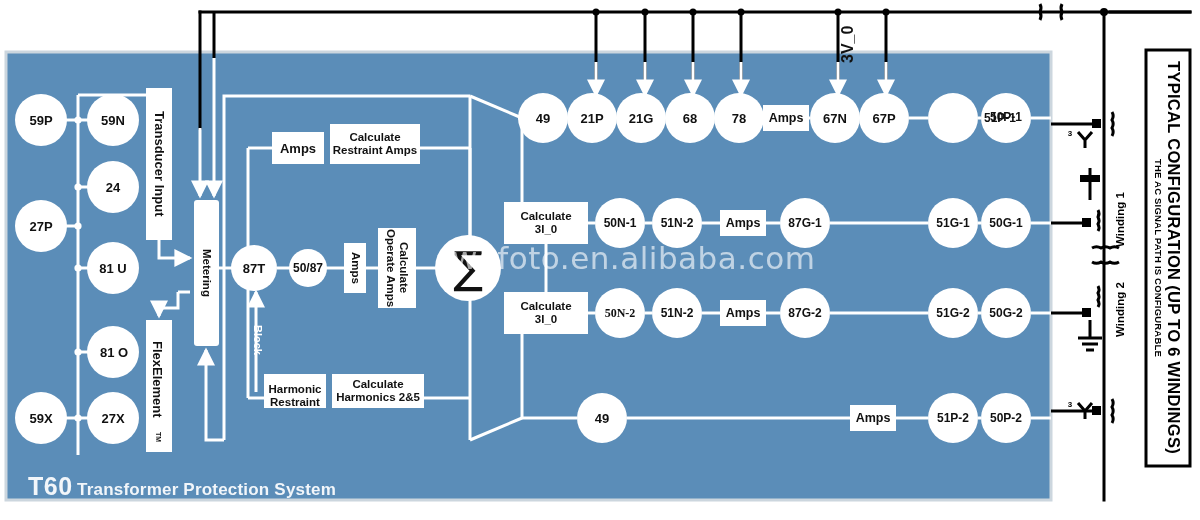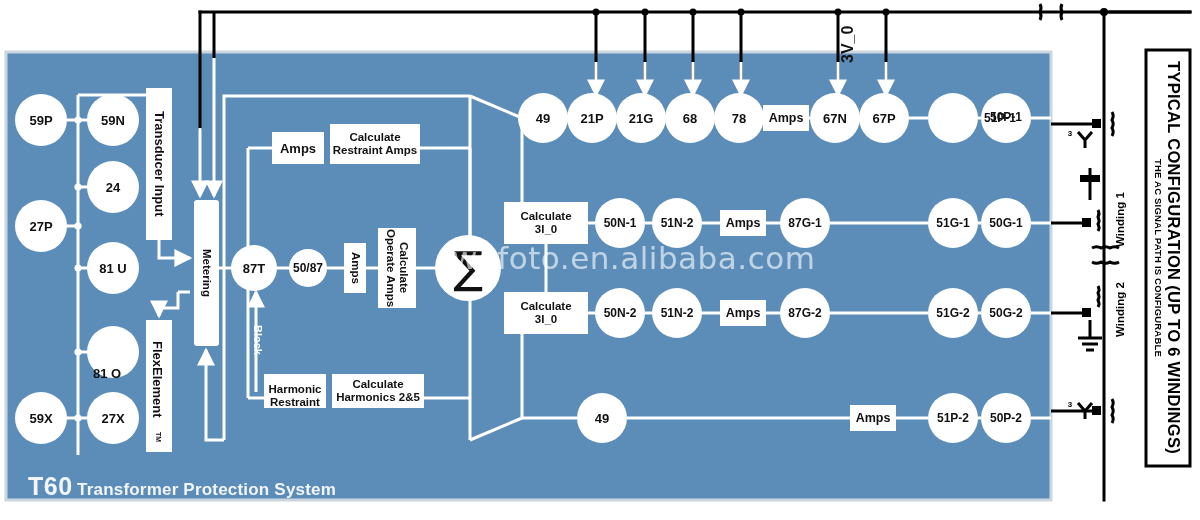--- a/index.html
+++ b/index.html
@@ -315,21 +315,21 @@
     <rect x="1146" y="50" width="44" height="416" fill="#fff" stroke="#000" stroke-width="3"></rect>
   </svg>
 
   <div id="textlayer">
       <div class="lbl node-lbl" style="left: 15px; top: 111px; width: 52px; height: 18px;">59P</div>
       <div class="lbl node-lbl" style="left: 15px; top: 217px; width: 52px; height: 18px;">27P</div>
       <div class="lbl node-lbl" style="left: 15px; top: 409px; width: 52px; height: 18px;">59X</div>
       <div class="lbl node-lbl" style="left: 87px; top: 111px; width: 52px; height: 18px; text-align: right;">59N</div>
       <div class="lbl node-lbl" style="left: 87px; top: 178px; width: 52px; height: 18px;">24</div>
       <div class="lbl node-lbl" style="left: 87px; top: 259px; width: 52px; height: 18px;">81 U</div>
-      <div class="lbl node-lbl" style="left: 83px; top: 343px; width: 48px; height: 18px; margin-top: 21px;">81 O</div>
+      <div class="lbl node-lbl" style="left: 90px; top: 343px; width: 48px; height: 18px;">81 O</div>
       <div class="lbl node-lbl" style="left: 87px; top: 409px; width: 52px; height: 18px;">27X</div>
       <div class="lbl node-lbl" style="left: 231px; top: 259px; width: 46px; height: 18px;">87T</div>
       <div class="lbl node-lbl sm" style="left: 289px; top: 259px; width: 38px; height: 18px;">50/87</div>
       <div class="lbl box-lbl vert" style="left: 344px; top: 243px; width: 22px; height: 50px;">Amps</div>
       <div class="lbl box-lbl two vert" style="left: 378px; top: 228px; width: 38px; height: 80px; flex-direction: column;"><span>Calculate</span><span>Operate Amps</span></div>
       <div class="lbl box-lbl" style="left: 272px; top: 132px; width: 52px; height: 32px; font-size: 13px;">Amps</div>
       <div class="lbl box-lbl two" style="left: 330px; top: 124px; width: 90px; height: 40px; flex-direction: column;"><span>Calculate</span><span>Restraint Amps</span></div>
       <div class="lbl box-lbl two" style="left: 264px; top: 374px; width: 62px; height: 44px; flex-direction: column;"><span>Harmonic</span><span>Restraint</span></div>
       <div class="lbl box-lbl two" style="left: 332px; top: 374px; width: 92px; height: 34px; flex-direction: column;"><span>Calculate</span><span>Harmonics 2&amp;5</span></div>
       <div class="lbl node-lbl" style="left: 518px; top: 109px; width: 50px; height: 18px;">49</div>
@@ -343,21 +343,21 @@
       <div class="lbl node-lbl sm" style="left: 928px; top: 109px; width: 56px; height: 18px; padding-left: 44px;">51P-1</div>
       <div class="lbl node-lbl sm" style="left: 981px; top: 108px; width: 50px; height: 18px;">50P-1</div>
       <div class="lbl box-lbl two" style="left: 504px; top: 202px; width: 84px; height: 42px; flex-direction: column;"><span>Calculate</span><span>3I_0</span></div>
       <div class="lbl node-lbl sm" style="left: 595px; top: 214px; width: 50px; height: 18px;">50N-1</div>
       <div class="lbl node-lbl sm" style="left: 652px; top: 214px; width: 50px; height: 18px;">51N-2</div>
       <div class="lbl box-lbl" style="left: 720px; top: 214px; width: 46px; height: 18px; font-size: 12.5px;">Amps</div>
       <div class="lbl node-lbl sm" style="left: 780px; top: 214px; width: 50px; height: 18px;">87G-1</div>
       <div class="lbl node-lbl sm" style="left: 928px; top: 214px; width: 50px; height: 18px;">51G-1</div>
       <div class="lbl node-lbl sm" style="left: 981px; top: 214px; width: 50px; height: 18px;">50G-1</div>
       <div class="lbl box-lbl two" style="left: 504px; top: 292px; width: 84px; height: 42px; flex-direction: column;"><span>Calculate</span><span>3I_0</span></div>
-      <div class="lbl node-lbl sm" style="left: 595px; top: 304px; width: 50px; height: 18px;">50N-2</div>
+      <div class="lbl node-lbl sm" style="left: 595px; top: 304px; width: 50px; height: 18px; font-family: Liberation Serif, serif;">50N-2</div>
       <div class="lbl node-lbl sm" style="left: 652px; top: 304px; width: 50px; height: 18px;">51N-2</div>
       <div class="lbl box-lbl" style="left: 720px; top: 304px; width: 46px; height: 18px; font-size: 12.5px;">Amps</div>
       <div class="lbl node-lbl sm" style="left: 780px; top: 304px; width: 50px; height: 18px;">87G-2</div>
       <div class="lbl node-lbl sm" style="left: 928px; top: 304px; width: 50px; height: 18px;">51G-2</div>
       <div class="lbl node-lbl sm" style="left: 981px; top: 304px; width: 50px; height: 18px;">50G-2</div>
       <div class="lbl node-lbl" style="left: 577px; top: 409px; width: 50px; height: 18px;">49</div>
       <div class="lbl box-lbl" style="left: 850px; top: 409px; width: 46px; height: 18px; font-size: 12.5px;">Amps</div>
       <div class="lbl node-lbl sm" style="left: 928px; top: 409px; width: 50px; height: 18px;">51P-2</div>
       <div class="lbl node-lbl sm" style="left: 981px; top: 409px; width: 50px; height: 18px;">50P-2</div>
     </div>

